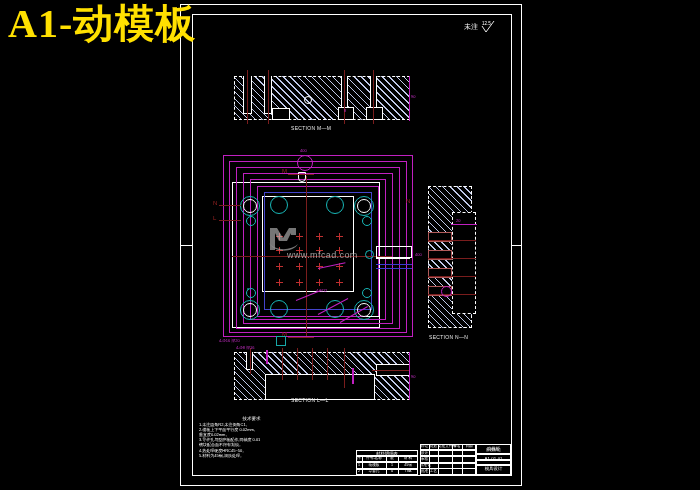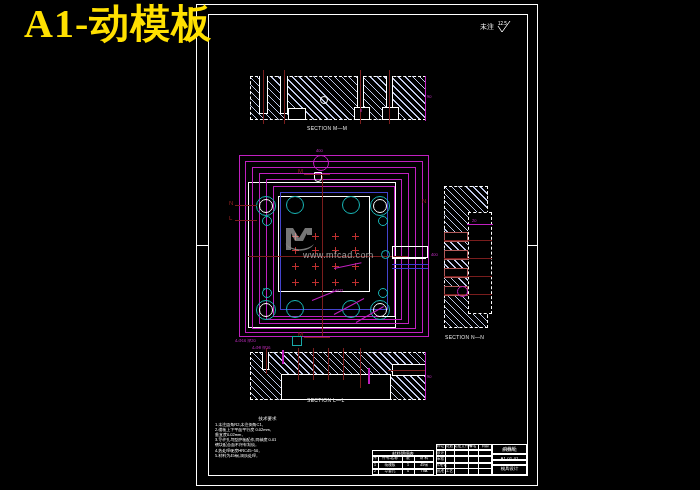--- a/index.html
+++ b/index.html
@@ -1,18 +1,18 @@
 <!DOCTYPE html>
 <html><head>
 <meta charset="utf-8">
 <style>
   html,body{margin:0;padding:0;background:#000;}
   body{width:700px;height:490px;overflow:hidden;position:relative;
        font-family:"Liberation Sans",sans-serif;}
-  #stage{position:absolute;left:0;top:0;width:572px;height:490px;background:#000;margin-left:16px;}
+  #stage{position:absolute;left:0;top:0;width:572px;height:490px;background:#000;}
 
   
   .doc-title{position:absolute;left:8px;top:2px;font-family:"Liberation Serif",serif;
     font-size:40px;font-weight:700;color:#ffe000;letter-spacing:1px;line-height:44px;
     white-space:nowrap;z-index:40;}
 
   
   .outer-border{position:absolute;left:180px;top:4px;width:342px;height:482px;
      border:1px solid #fff;box-sizing:border-box;}
   .inner-frame{position:absolute;left:192px;top:14px;width:320px;height:462px;

